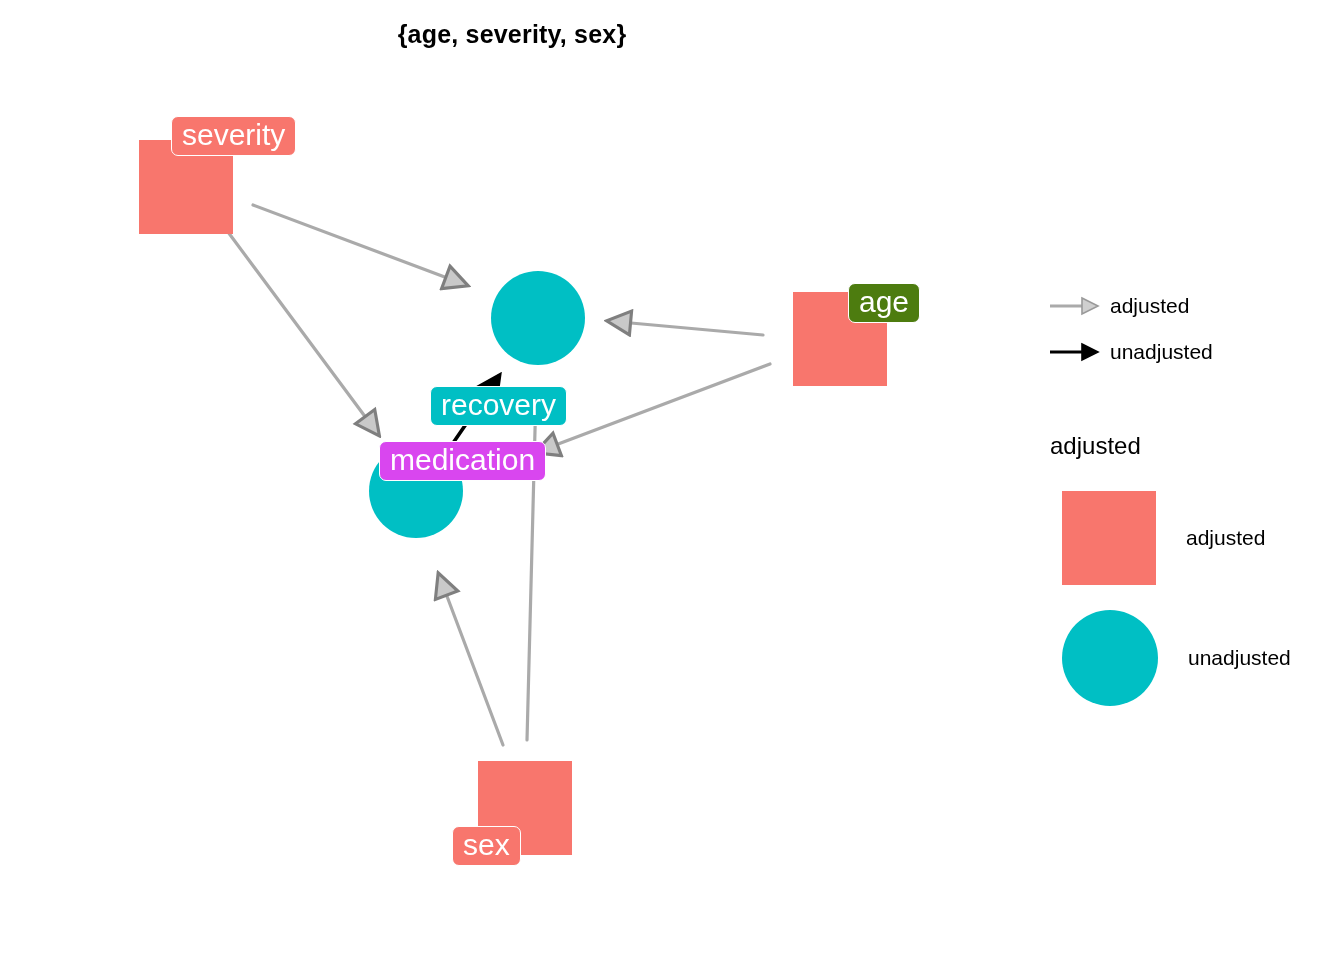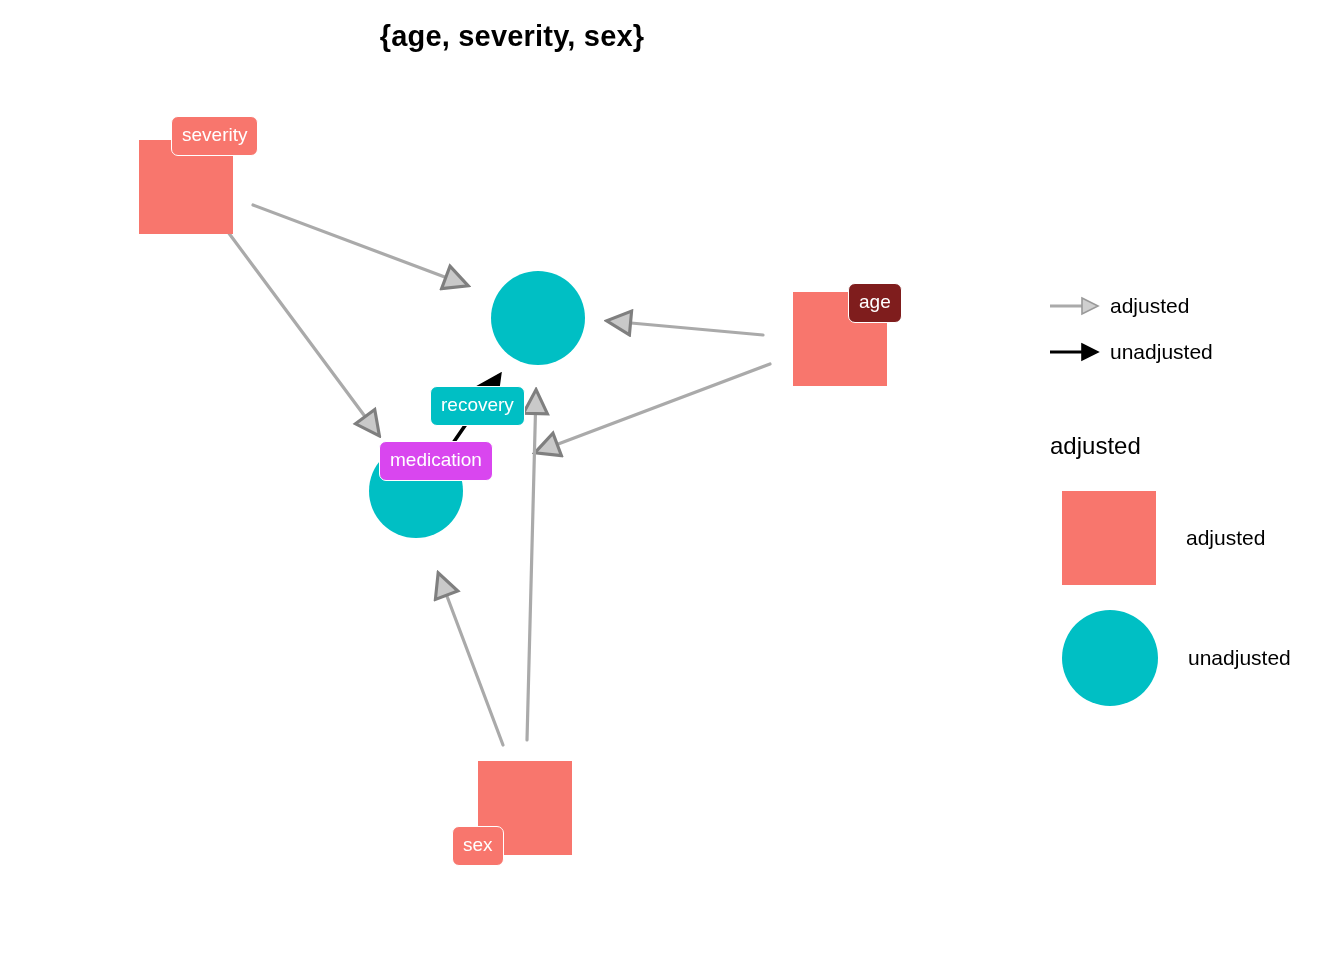--- a/index.html
+++ b/index.html
@@ -19,21 +19,21 @@
     overflow: hidden;
   }
 
   
   #plot-title {
     position: absolute;
     left: 0;
     top: 20px;
     width: 1024px;
     text-align: center;
-    font-size: 29px;
+    font-size: 25px;
     font-weight: bold;
     color: #000000;
     letter-spacing: 0.2px;
   }
 
   
   #edge-layer {
     position: absolute;
     left: 0;
     top: 0;
@@ -55,21 +55,21 @@
     position: absolute;
     width: 94px;
     height: 94px;
     border-radius: 50%;
   }
   .node-label {
     position: absolute;
     border-radius: 7px;
     padding: 3px 10px 5px 10px;
     color: #ffffff;
-    font-size: 19px;
+    font-size: 30px;
     line-height: 30px;
     white-space: nowrap;
     border: 1.2px solid #ffffff;
     box-sizing: border-box;
   }
 
   
   #legend-edges {
     position: absolute;
     left: 1048px;
@@ -163,21 +163,21 @@
       <div class="node">
         <div class="node-shape-square" style="left: 139px; top: 140px; background: rgb(248, 118, 109);"></div>
         <div class="node-label" style="left: 171px; top: 116px; background: rgb(248, 118, 109);">severity</div>
       </div>
       <div class="node">
         <div class="node-shape-circle" style="left: 491px; top: 271px; background: rgb(0, 191, 196);"></div>
         <div class="node-label" style="left: 430px; top: 339px; background: rgb(0, 191, 196); margin-top: 47px;">recovery</div>
       </div>
       <div class="node">
         <div class="node-shape-square" style="left: 793px; top: 292px; background: rgb(248, 118, 109);"></div>
-        <div class="node-label" style="left: 848px; top: 283px; background: #7f1d1d;">age</div>
+        <div class="node-label" style="left: 848px; top: 283px; background: #4d7c0f;">age</div>
       </div>
       <div class="node">
         <div class="node-shape-circle" style="left: 369px; top: 444px; background: rgb(0, 191, 196);"></div>
         <div class="node-label" style="left: 379px; top: 441px; background: #d946ef;">medication</div>
       </div>
       <div class="node">
         <div class="node-shape-square" style="left: 478px; top: 761px; background: rgb(248, 118, 109);"></div>
         <div class="node-label" style="left: 452px; top: 826px; background: rgb(248, 118, 109);">sex</div>
       </div>
     </div>

